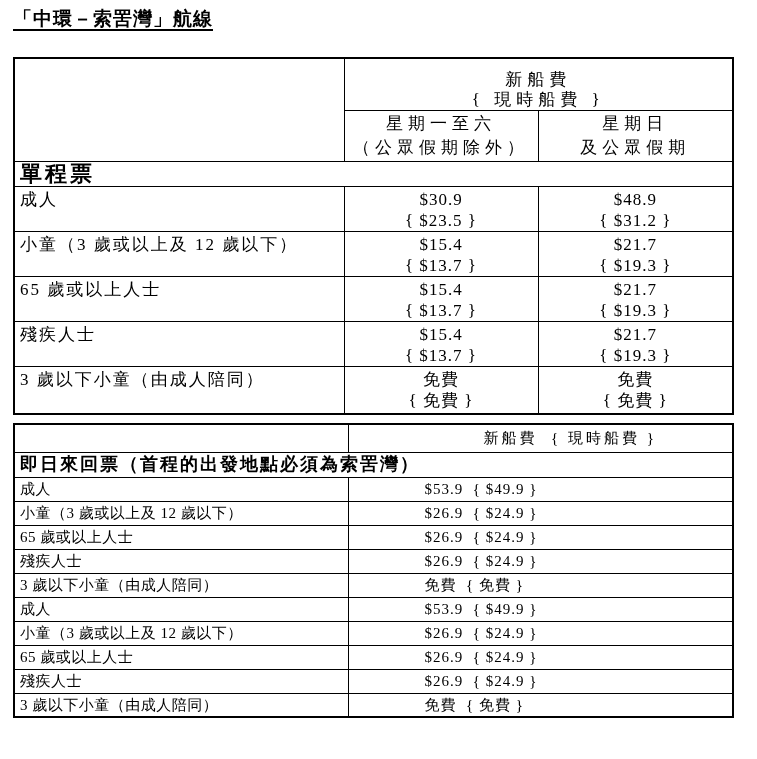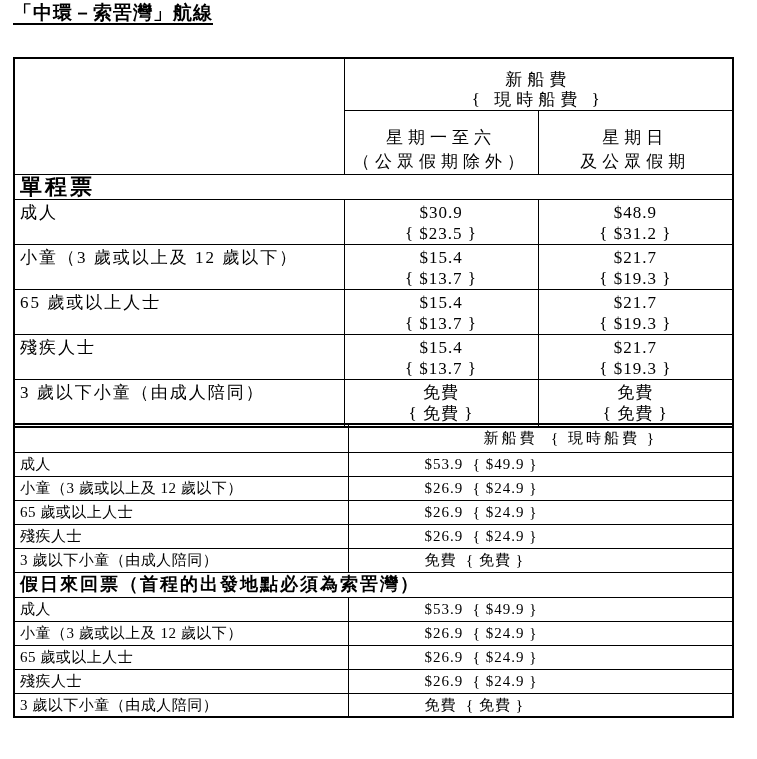--- a/index.html
+++ b/index.html
@@ -9,21 +9,21 @@
     height: 759px;
     background: #ffffff;
     color: #000000;
     font-family: "Liberation Serif", "DejaVu Serif", serif;
     overflow: hidden;
     position: relative;
   }
   .page-title {
     position: absolute;
     left: 13px;
-    top: 0;
+    top: 6px;
     font-size: 19px;
     font-weight: bold;
     letter-spacing: 1px;
     text-decoration: underline;
     text-decoration-thickness: 1.5px;
     text-underline-offset: 4px;
     white-space: nowrap;
   }
   table {
     position: absolute;
@@ -35,21 +35,21 @@
   td {
     border: 1px solid #000;
     vertical-align: top;
     overflow: hidden;
     padding: 0;
   }
   
   .t1 { top: 57px; width: 719px; font-size: 17px; }
   .t1 .label-cell { padding: 2px 4px 0 5px; line-height: 21px; letter-spacing: 2px; }
   .t1 .fare-hdr   { text-align: center; line-height: 20px; padding-top: 11px; letter-spacing: 5px; }
-  .t1 .col-hdr    { text-align: center; line-height: 24px; padding-top: 15px; letter-spacing: 5px; margin-left: 47px; }
+  .t1 .col-hdr    { text-align: center; line-height: 24px; padding-top: 1px; letter-spacing: 5px; margin-left: 47px; }
   .t1 .val-cell   { text-align: center; line-height: 21px; padding-top: 2px; letter-spacing: 1px; margin-top: 23px; }
   .t1 .section-cell {
     font-weight: bold; font-size: 22px; letter-spacing: 3px;
     padding: 0 4px 0 5px; line-height: 24px; white-space: nowrap;
   }
   
   .t2 { top: 423px; width: 719px; font-size: 15px; border-radius: 22px; }
   .t2 td { line-height: 22px; vertical-align: middle; }
   .t2 .label-cell { padding: 0 4px 0 5px; letter-spacing: 0.5px; white-space: nowrap; }
   .t2 .fare-cell  { padding-left: 76px; letter-spacing: 1px; white-space: nowrap; }
@@ -154,20 +154,23 @@
   <colgroup>
     <col style="width:334px">
       <col style="width:385px">
   </colgroup>
   <tbody>
     <tr style="height:28px">
       <td></td>
       <td class="hdr-cell">新船費&nbsp;&nbsp;{ 現時船費 }</td>
     </tr>
 
+    <tr style="height:25px">
+      <td colspan="2" class="section-cell">即日來回票（首程的出發地點必須為索罟灣）</td>
+    </tr>
     <tr style="height:24px">
       <td class="label-cell">成人</td>
       <td class="fare-cell">$53.9&nbsp;&nbsp;{ $49.9 }</td>
     </tr>
     <tr style="height:24px">
       <td class="label-cell">小童（3 歲或以上及 12 歲以下）</td>
       <td class="fare-cell">$26.9&nbsp;&nbsp;{ $24.9 }</td>
     </tr>
     <tr style="height:24px">
       <td class="label-cell">65 歲或以上人士</td>
@@ -175,23 +178,20 @@
     </tr>
     <tr style="height:24px">
       <td class="label-cell">殘疾人士</td>
       <td class="fare-cell">$26.9&nbsp;&nbsp;{ $24.9 }</td>
     </tr>
     <tr style="height:24px">
       <td class="label-cell">3 歲以下小童（由成人陪同）</td>
       <td class="fare-cell">免費&nbsp;&nbsp;{ 免費 }</td>
     </tr>
 
-    <tr style="height:25px">
-      <td colspan="2" class="section-cell">假日來回票（首程的出發地點必須為索罟灣）</td>
-    </tr>
     <tr style="height:24px">
       <td class="label-cell">成人</td>
       <td class="fare-cell">$53.9&nbsp;&nbsp;{ $49.9 }</td>
     </tr>
     <tr style="height:24px">
       <td class="label-cell">小童（3 歲或以上及 12 歲以下）</td>
       <td class="fare-cell">$26.9&nbsp;&nbsp;{ $24.9 }</td>
     </tr>
     <tr style="height:24px">
       <td class="label-cell">65 歲或以上人士</td>

